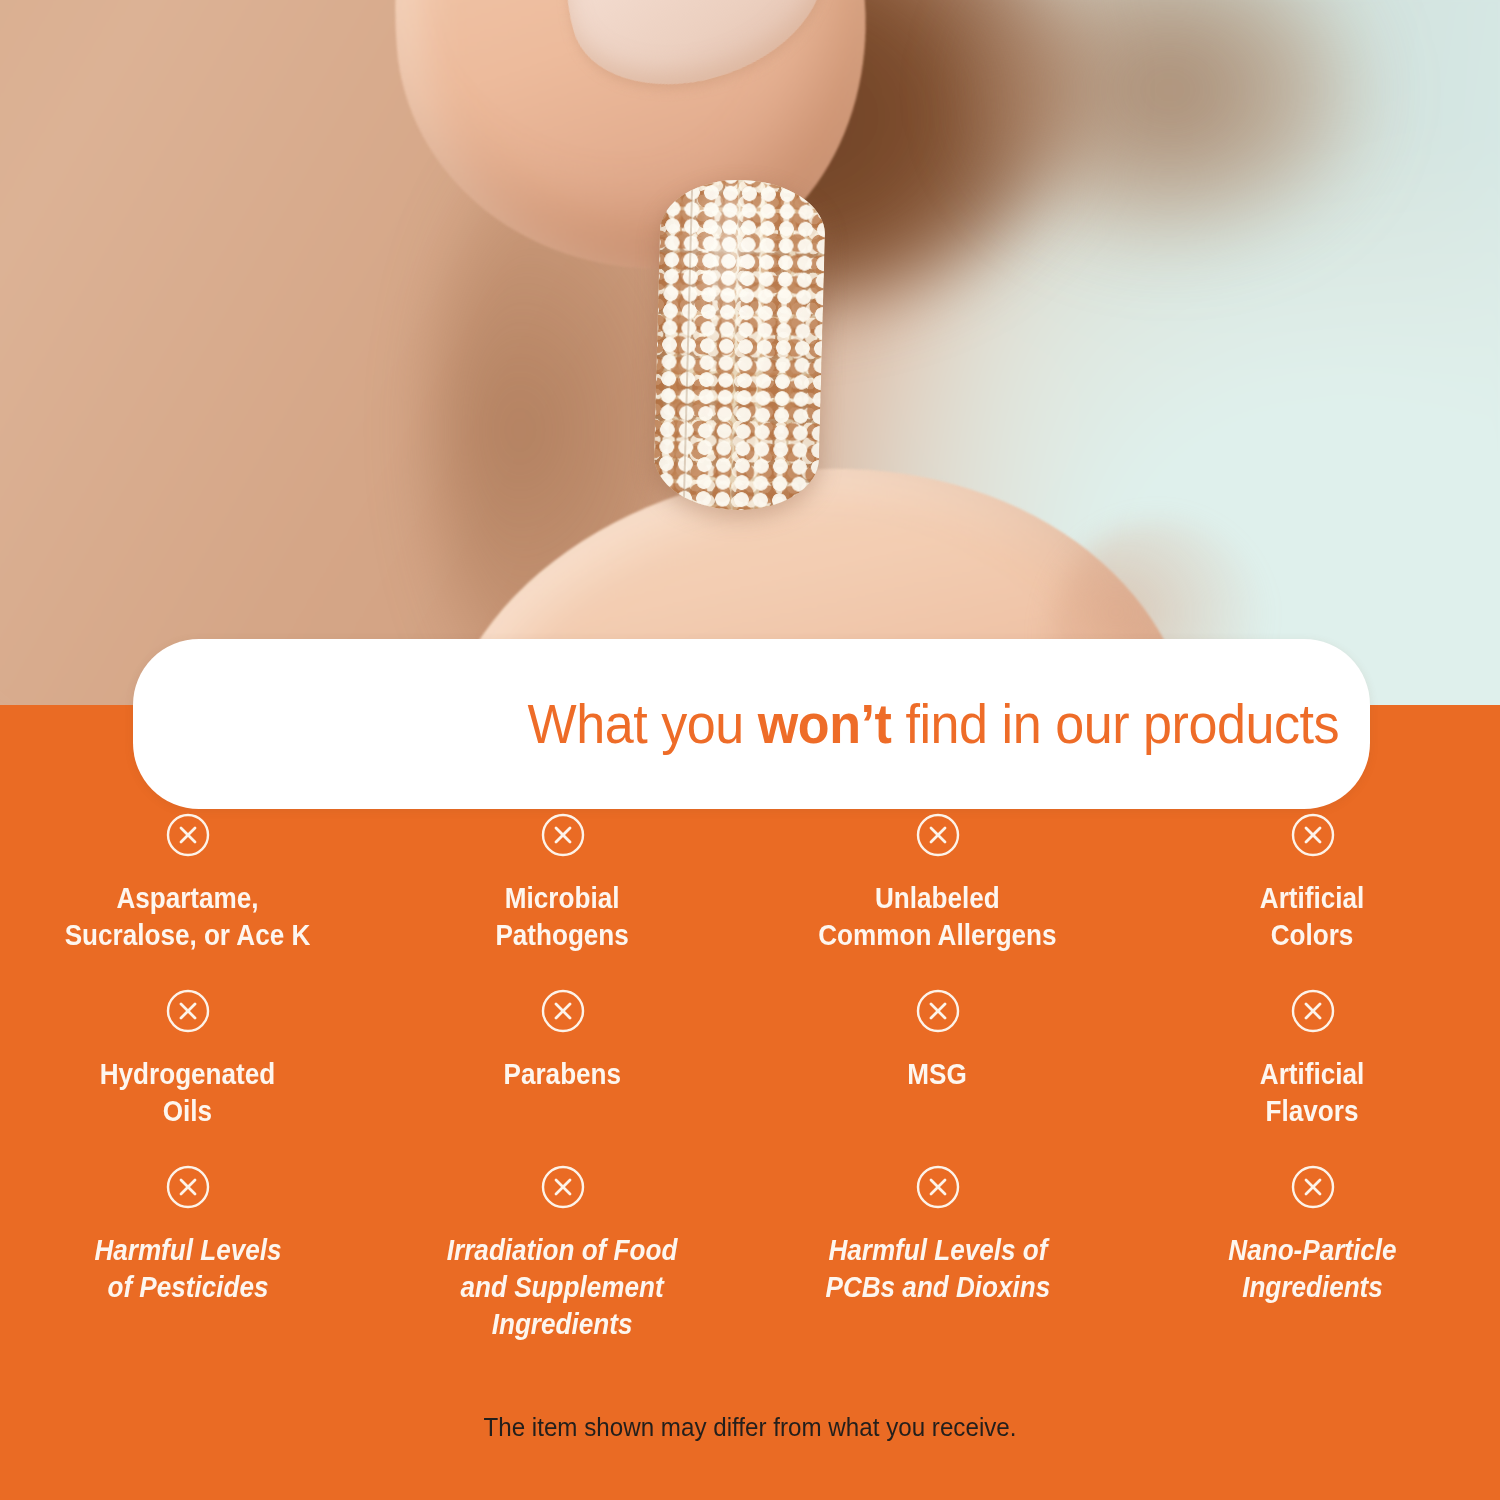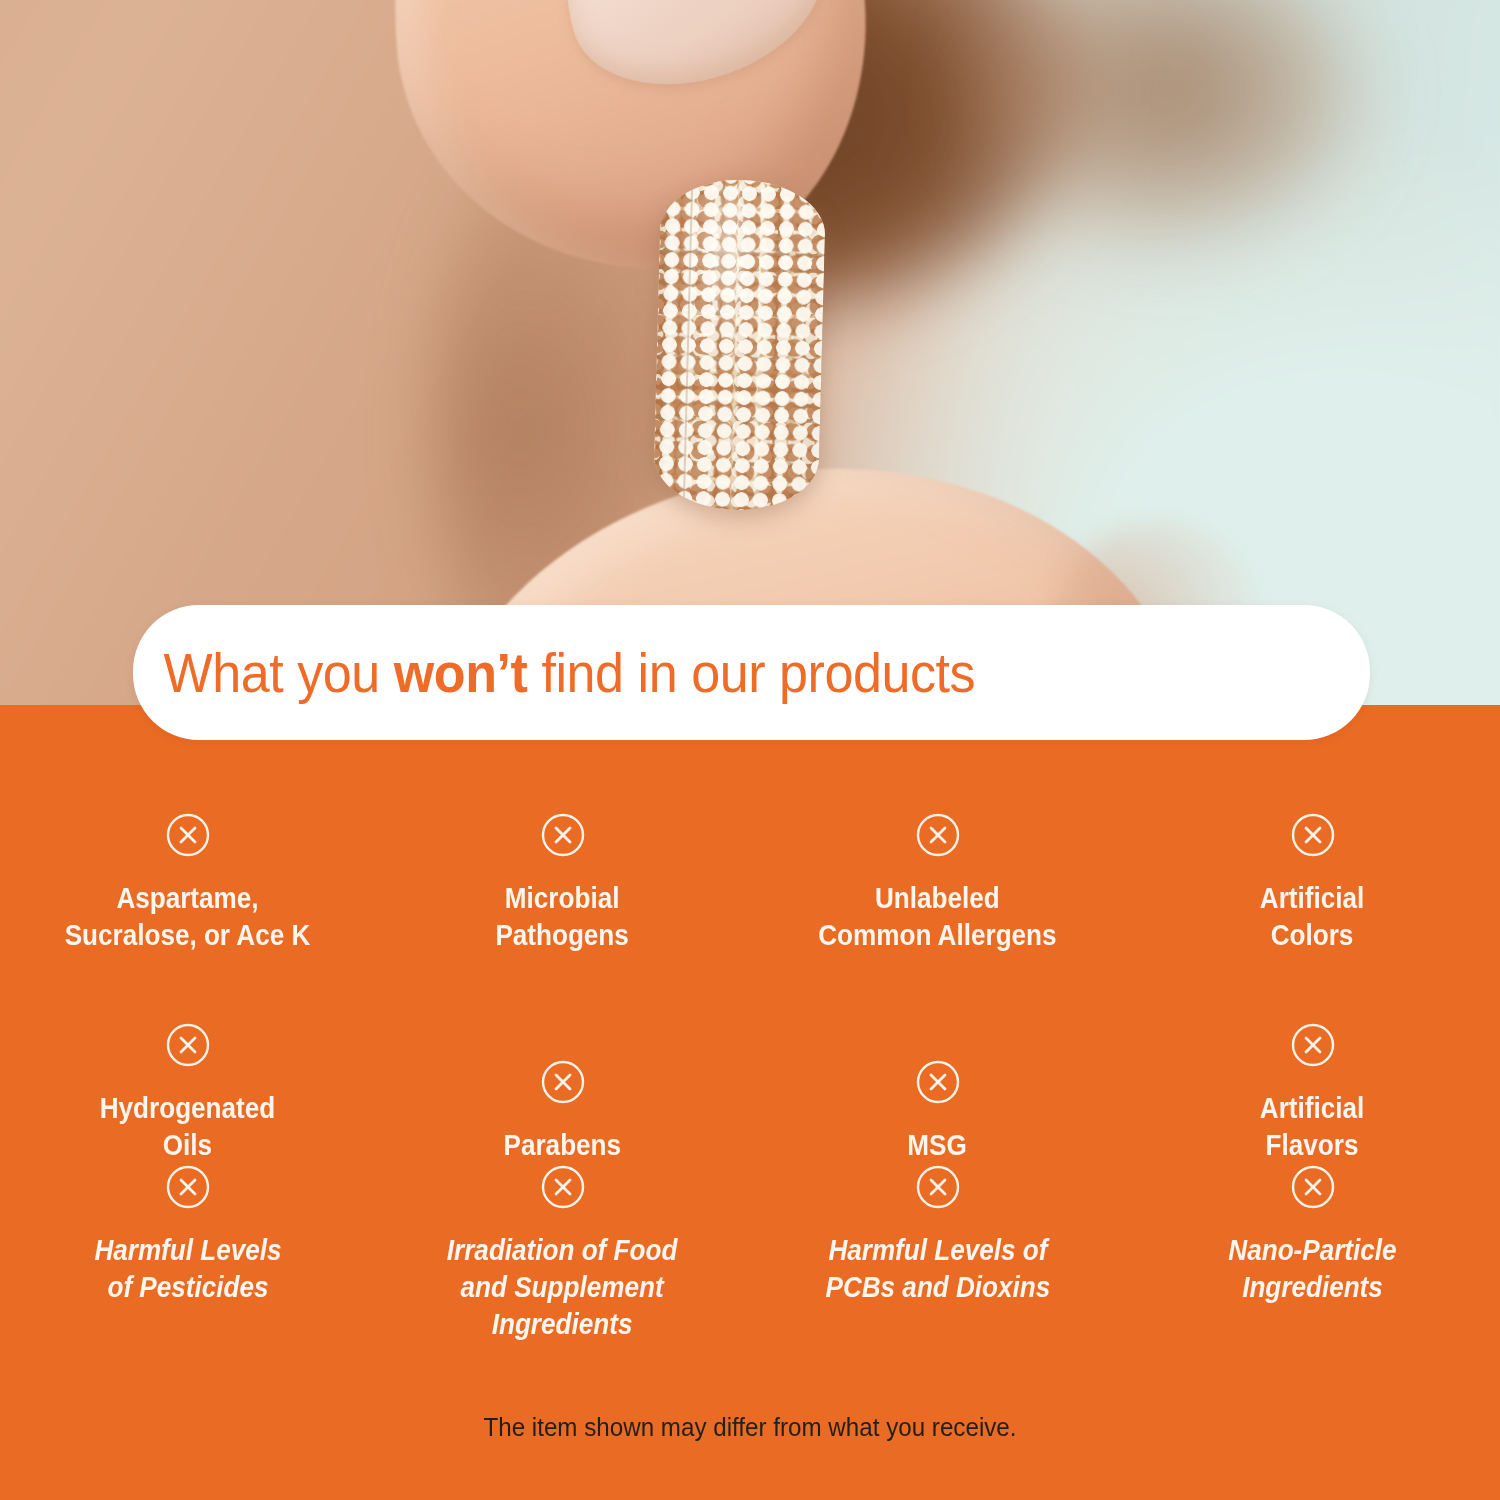--- a/index.html
+++ b/index.html
@@ -196,28 +196,28 @@
     left: 0; top: 705px;
     width: 1500px;
     height: 795px;
     background: #ea6b24;
   }
 
   
   .title-card {
     position: absolute;
     left: 133px;
-    top: 605px;
+    top: 639px;
     width: 1237px;
-    height: 135px;
+    height: 170px;
     background: #ffffff;
     border-radius: 66px;
     display: flex;
     align-items: center;
-    justify-content: flex-start;
+    justify-content: flex-end;
     box-shadow: 0 2px 10px rgba(120,70,40,0.10);
   }
   .title-text {
     font-family: "Liberation Sans", sans-serif;
     font-size: 56px;
     line-height: 1;
     letter-spacing: -0.5px;
     color: #ee6c28;
     font-weight: 400;
     white-space: nowrap;
@@ -238,21 +238,21 @@
     row-gap: 0;
   }
   .cell {
     display: flex;
     flex-direction: column;
     align-items: center;
     padding: 0 18px;
     box-sizing: border-box;
   }
   .row-1 .cell { height: 176px; }
-  .row-2 .cell { height: 176px; justify-content: flex-end; }
+  .row-2 .cell { height: 176px; }
   .row-3 .cell { height: 200px; font-style: italic; }
 
   .grid-row {
     display: contents;
   }
 
   .x-icon {
     width: 46px;
     height: 46px;
     margin-bottom: 22px;

